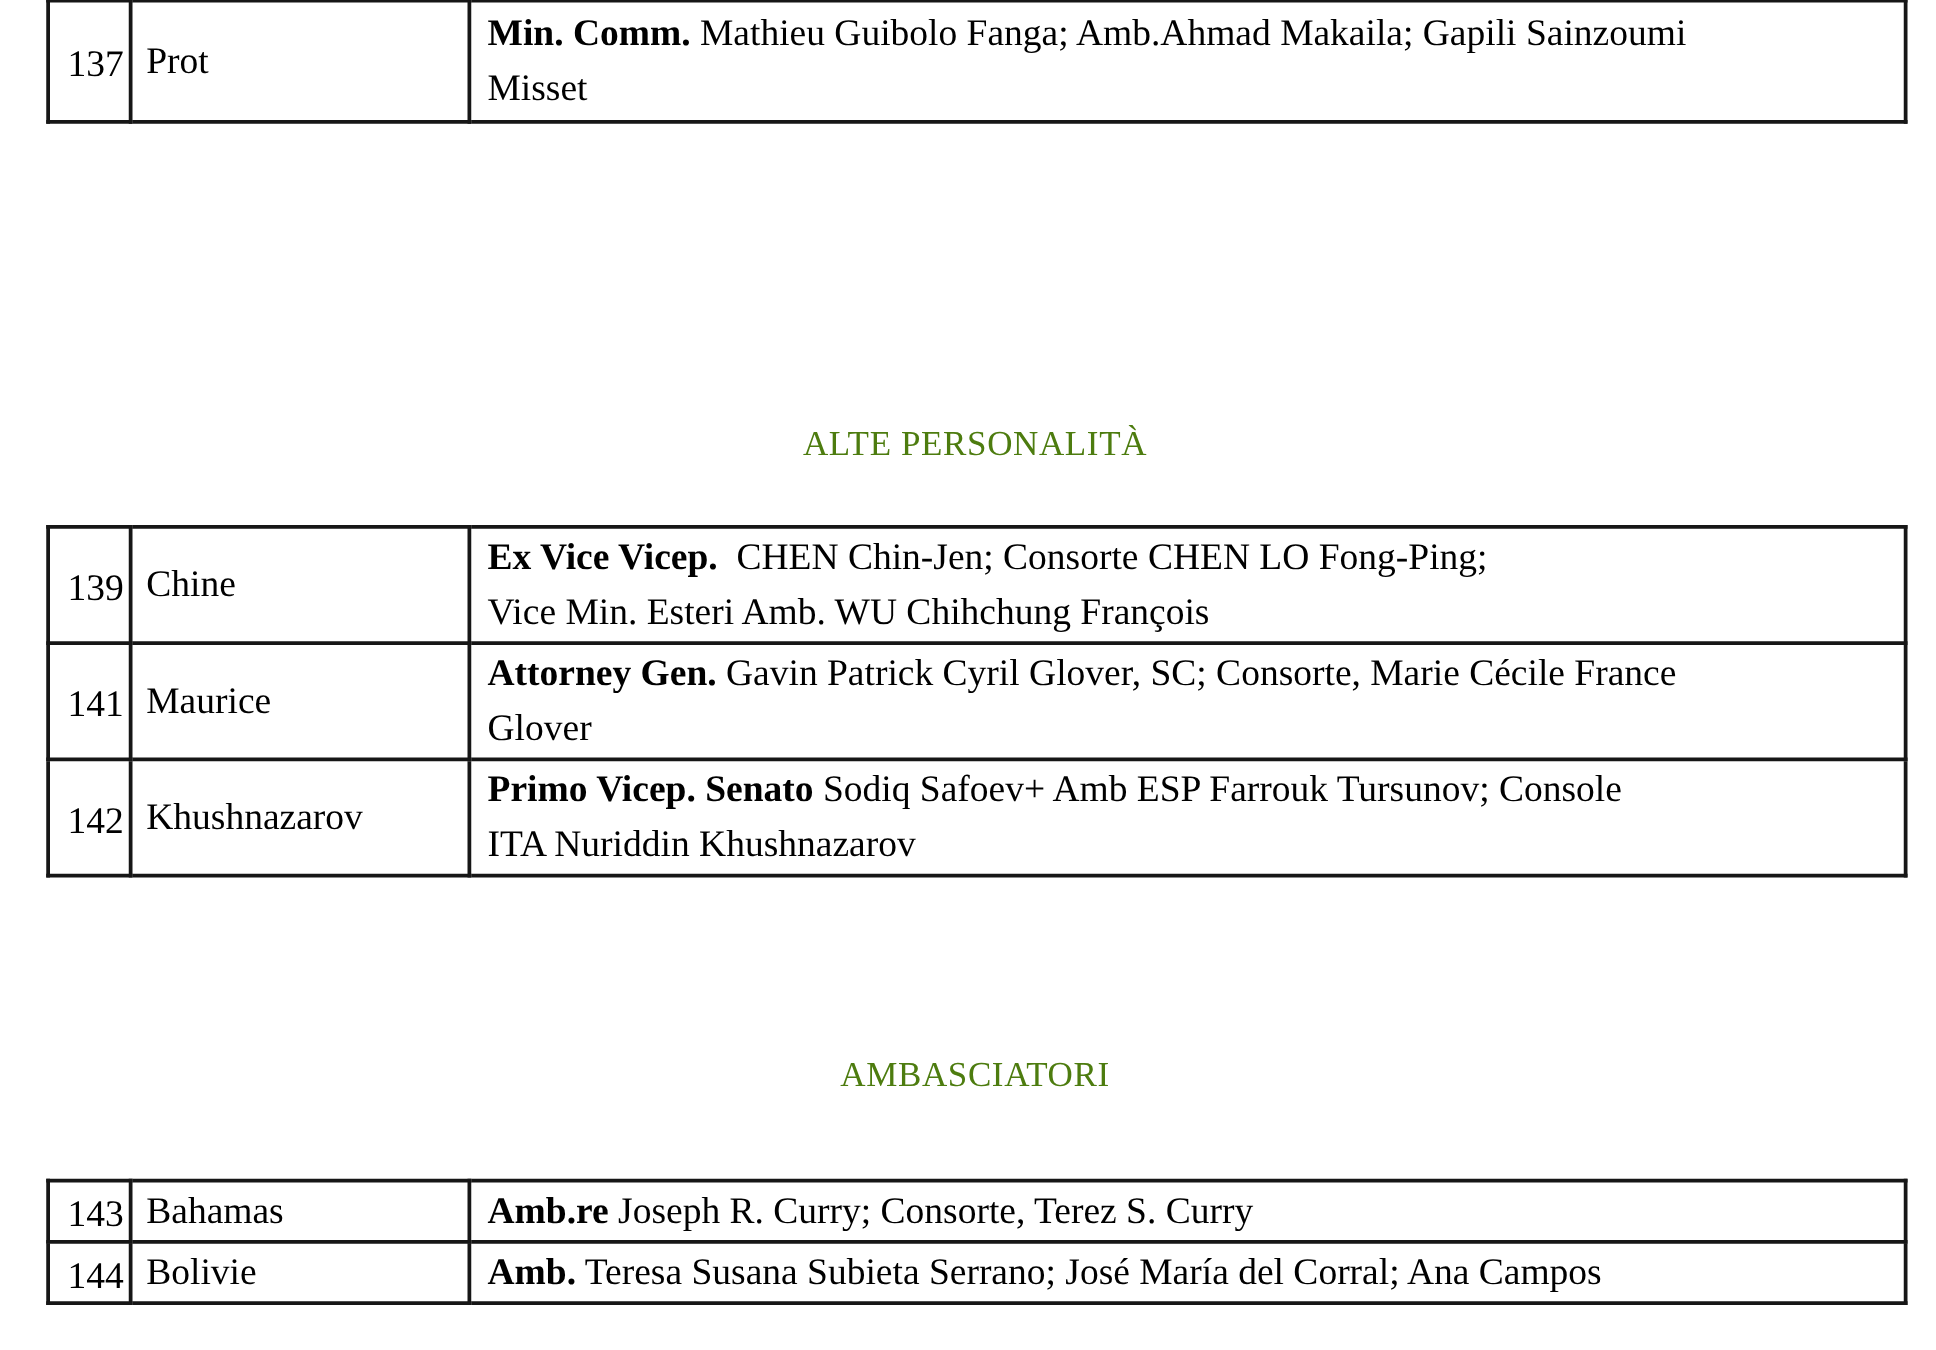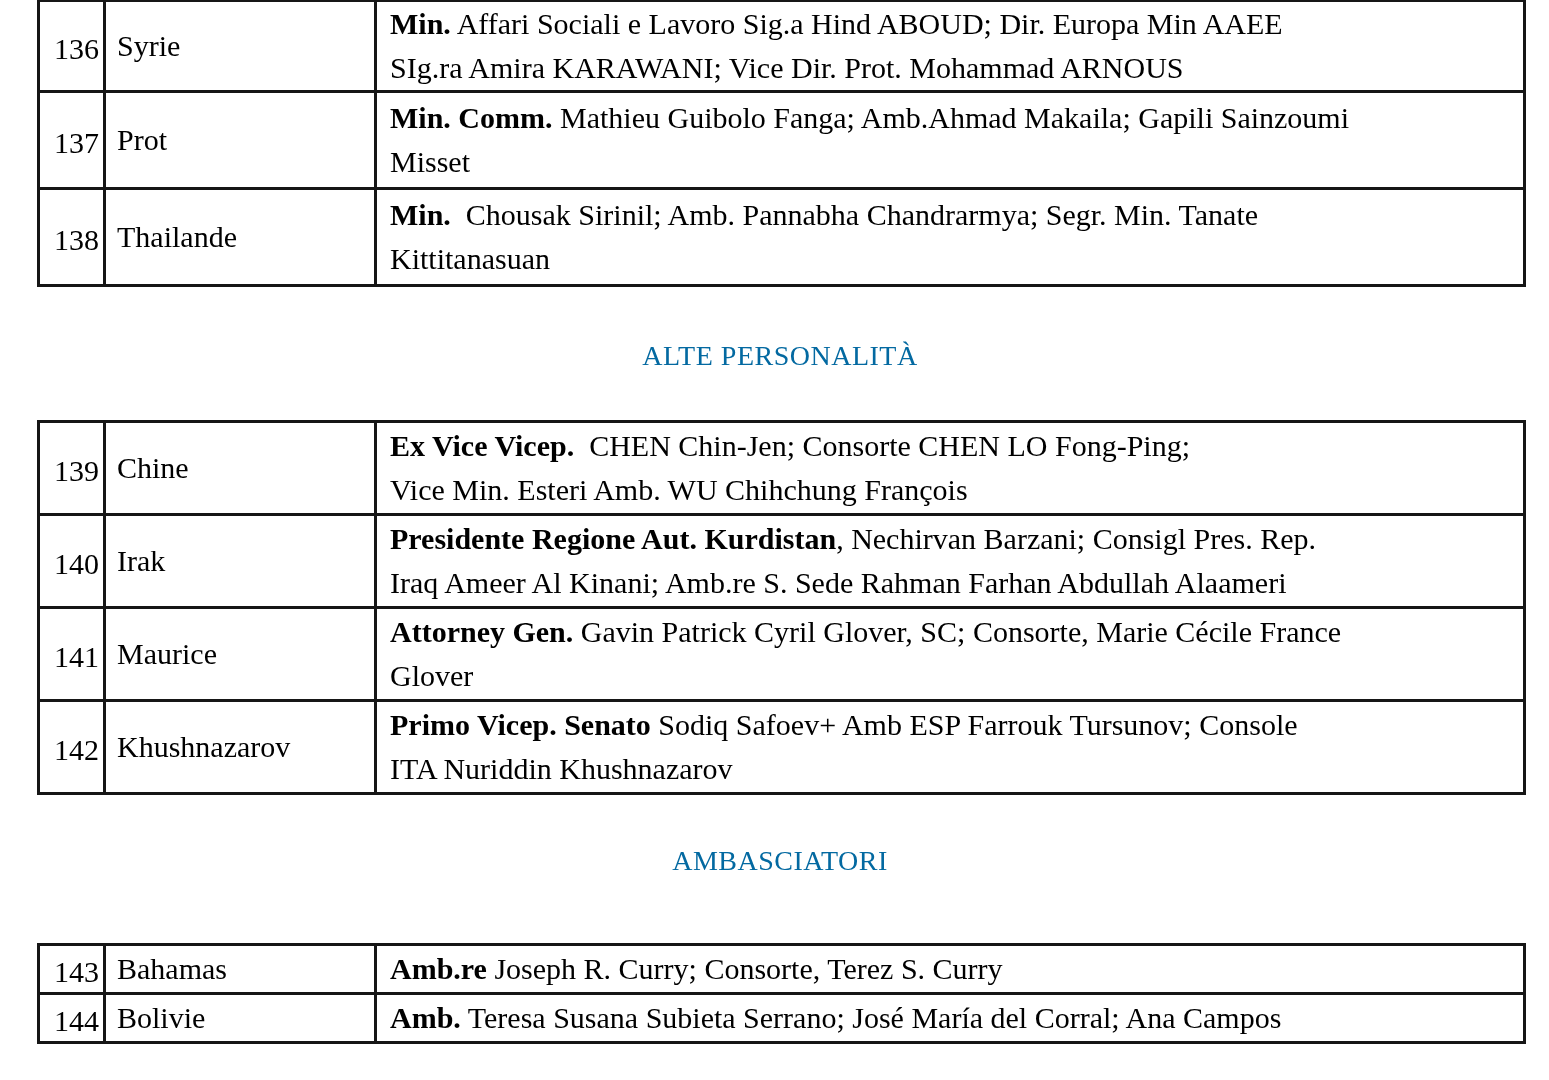--- a/index.html
+++ b/index.html
@@ -38,78 +38,60 @@
   td.country{text-align:left;padding:0 4px 0 11px;}
   td.desc{padding:0 8px 0 13px;line-height:44px;}
   td.desc .ttl{font-weight:bold;}
   td.desc .dtl{white-space:pre-wrap;}
   .heading{
     position:absolute;
     left:37px;width:1486px;
     text-align:center;
     font-size:28px;
     letter-spacing:0.5px;
-    color:#0369a1;
+    color:#4d7c0f;
   }
   #h1{top:340px;}
   #h2{top:845px;}
 </style>
 </head>
 <body>
 
 <div class="page">
 
   <table class="doc" id="t1">
     <colgroup>
         <col class="c-num">
         <col class="c-country">
         <col class="c-desc">
       </colgroup>
     <tbody>
-      <tr class="r-crop">
-        <td class="num">136</td>
-        <td class="country">Syrie</td>
-        <td class="desc"><b class="ttl">Min.</b><span class="dtl"> Affari Sociali e Lavoro Sig.a Hind ABOUD; Dir. Europa Min AAEE
-SIg.ra Amira KARAWANI; Vice Dir. Prot. Mohammad ARNOUS</span></td>
-      </tr>
       <tr>
         <td class="num">137</td>
         <td class="country">Prot</td>
         <td class="desc"><b class="ttl">Min. Comm.</b><span class="dtl"> Mathieu Guibolo Fanga; Amb.Ahmad Makaila; Gapili Sainzoumi
 Misset</span></td>
-      </tr>
-      <tr>
-        <td class="num">138</td>
-        <td class="country">Thailande</td>
-        <td class="desc"><b class="ttl">Min.</b><span class="dtl">  Chousak Sirinil; Amb. Pannabha Chandrarmya; Segr. Min. Tanate
-Kittitanasuan</span></td>
       </tr>
     </tbody>
   </table>
 
   <div class="heading" id="h1">ALTE PERSONALITÀ</div>
 
   <table class="doc" id="t2">
     <colgroup>
         <col class="c-num">
         <col class="c-country">
         <col class="c-desc">
       </colgroup>
     <tbody>
       <tr>
         <td class="num">139</td>
         <td class="country">Chine</td>
         <td class="desc"><b class="ttl">Ex Vice Vicep.</b><span class="dtl">  CHEN Chin-Jen; Consorte CHEN LO Fong-Ping;
 Vice Min. Esteri Amb. WU Chihchung François</span></td>
-      </tr>
-      <tr>
-        <td class="num">140</td>
-        <td class="country">Irak</td>
-        <td class="desc"><b class="ttl">Presidente Regione Aut. Kurdistan</b><span class="dtl">, Nechirvan Barzani; Consigl Pres. Rep.
-Iraq Ameer Al Kinani; Amb.re S. Sede Rahman Farhan Abdullah Alaameri</span></td>
       </tr>
       <tr>
         <td class="num">141</td>
         <td class="country">Maurice</td>
         <td class="desc"><b class="ttl">Attorney Gen.</b><span class="dtl"> Gavin Patrick Cyril Glover, SC; Consorte, Marie Cécile France
 Glover</span></td>
       </tr>
       <tr>
         <td class="num">142</td>
         <td class="country">Khushnazarov</td>

